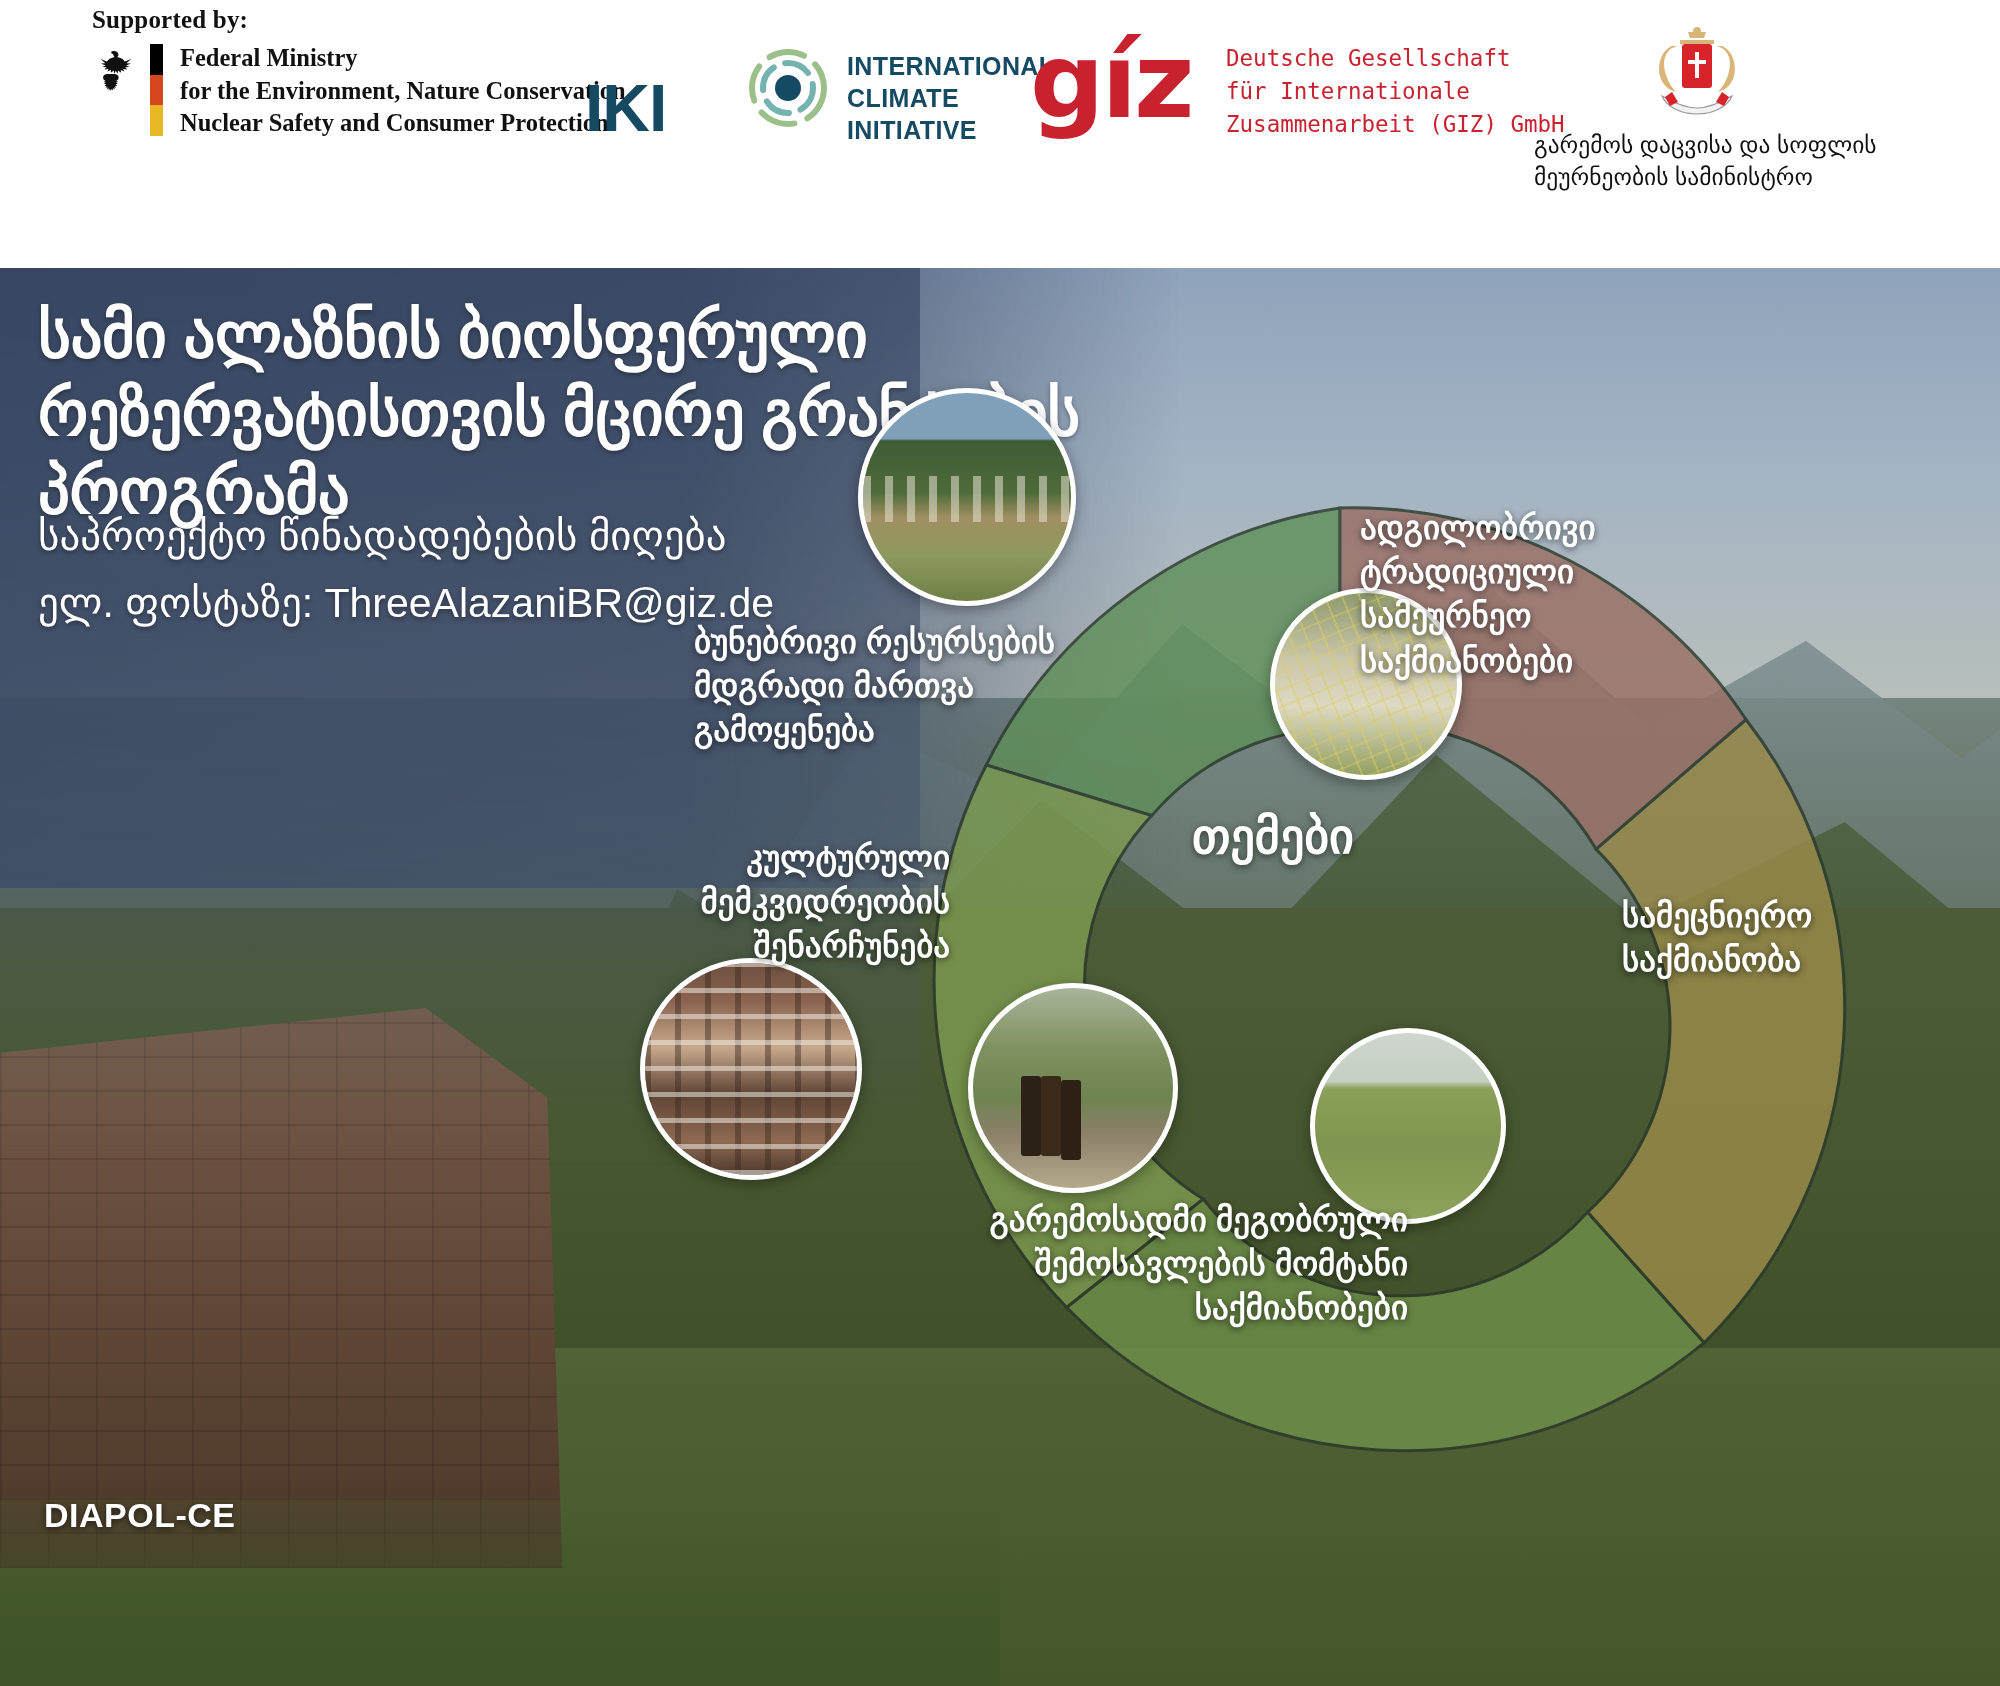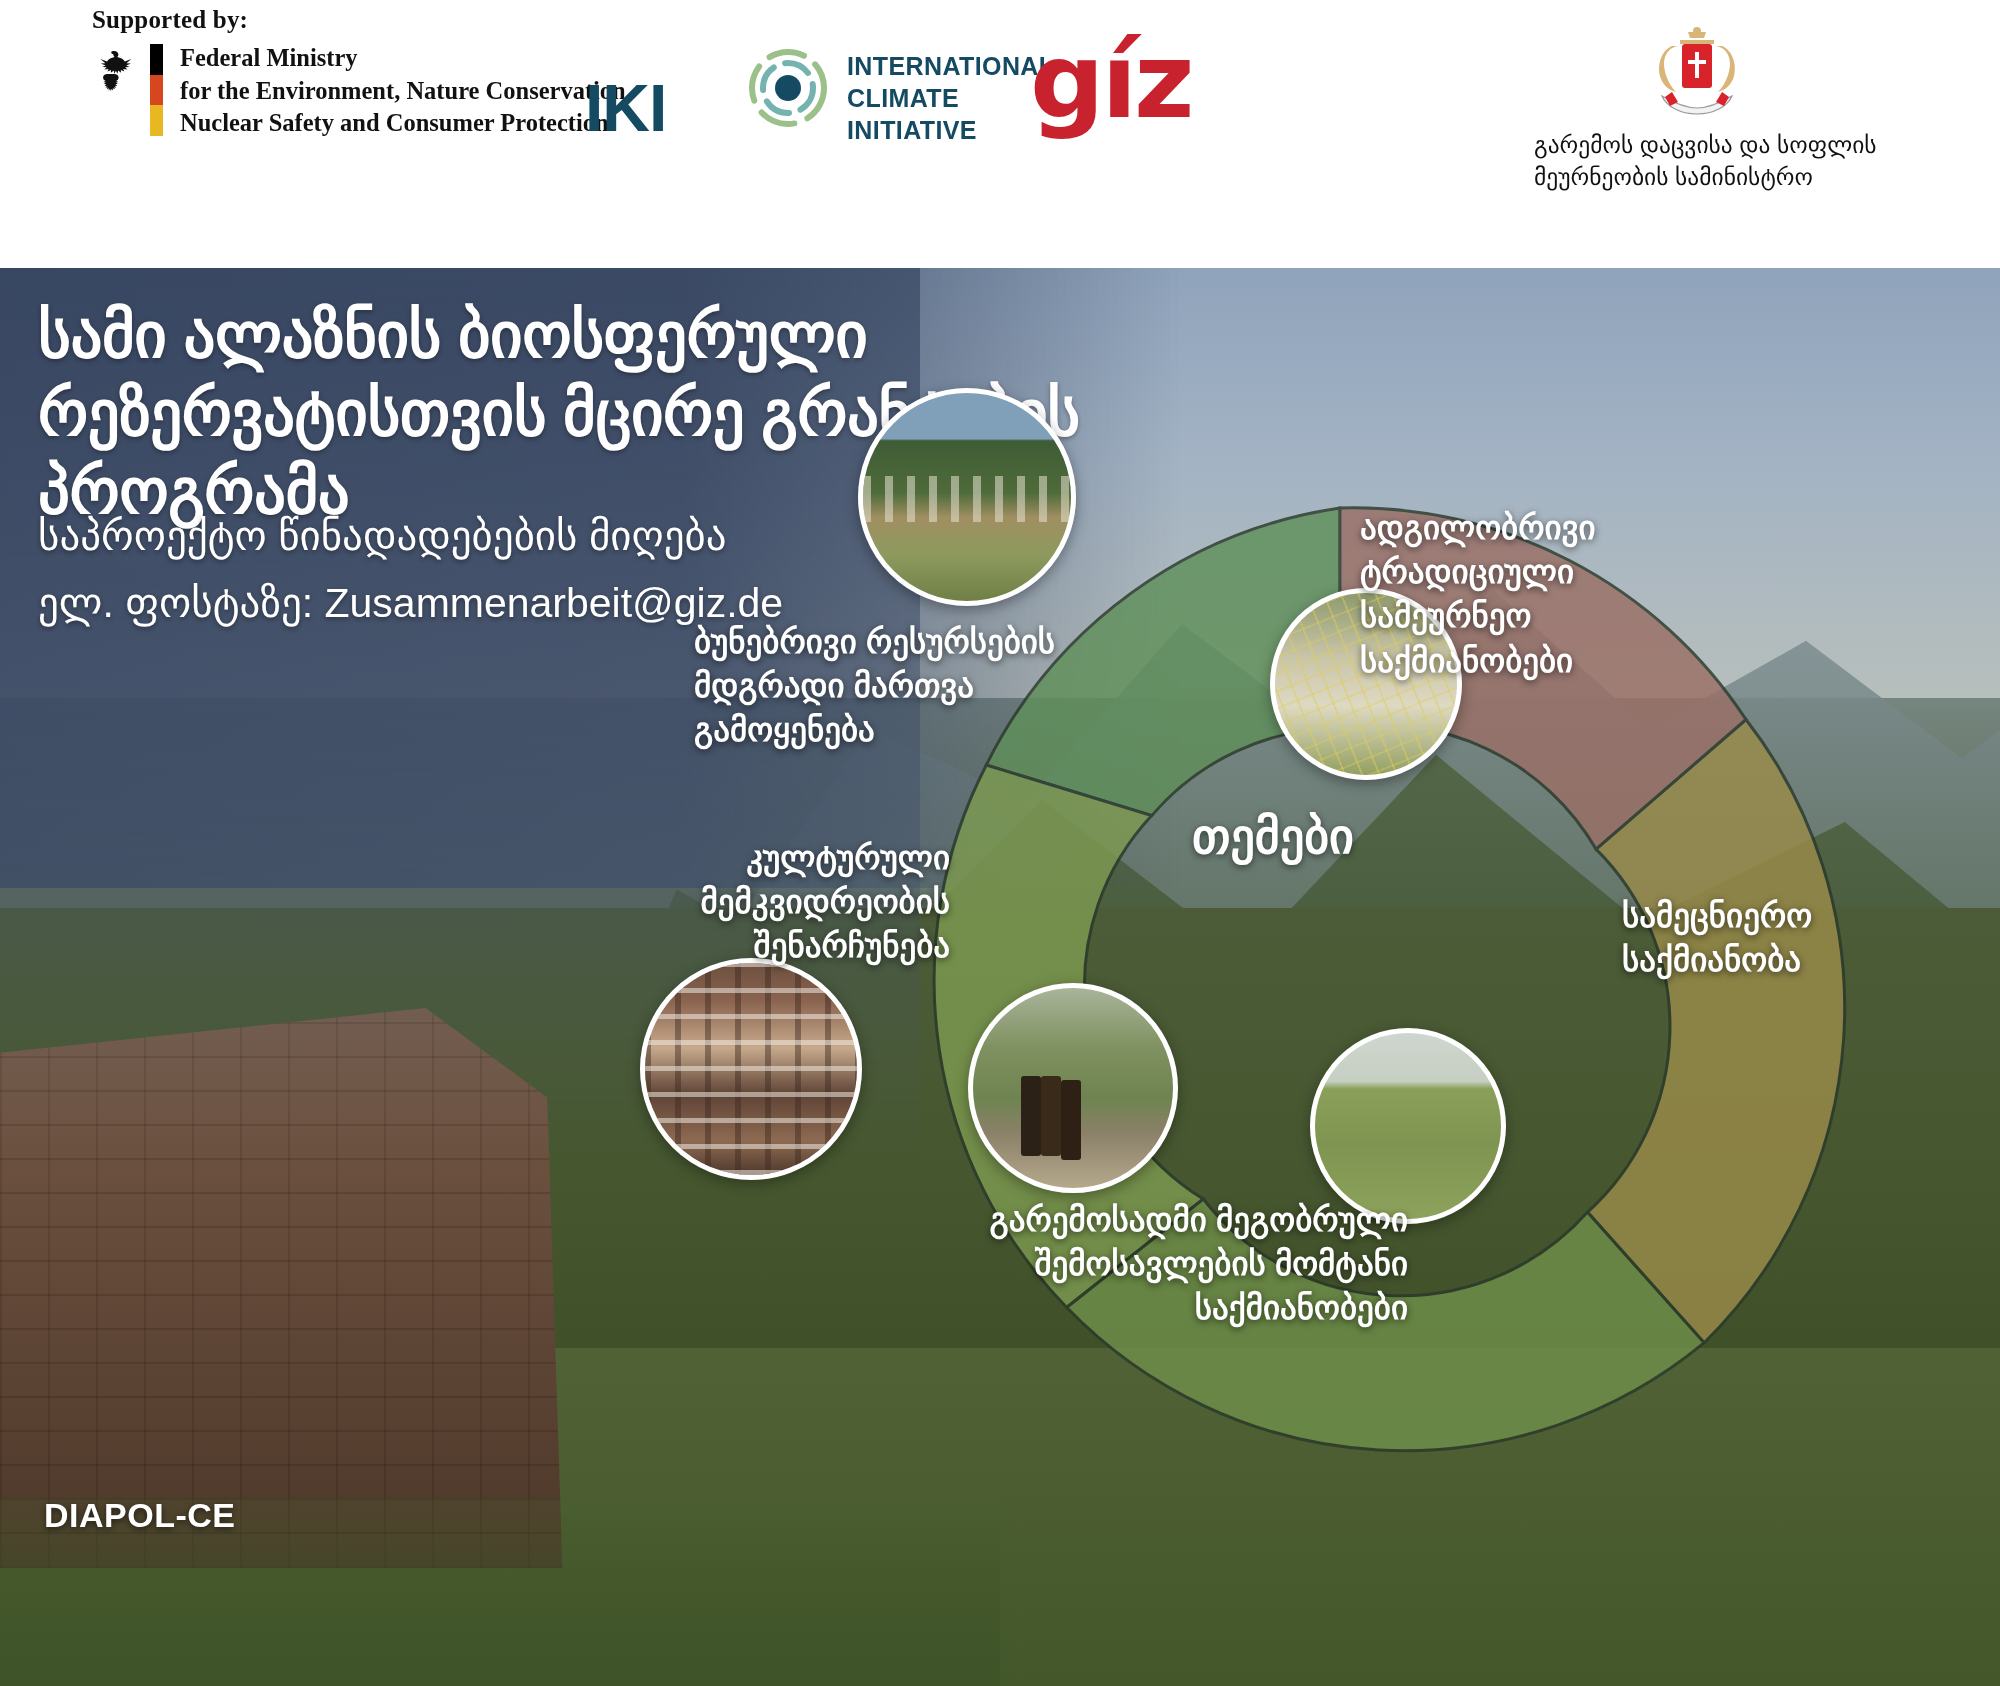--- a/index.html
+++ b/index.html
@@ -238,20 +238,21 @@
           <circle cx="40" cy="40" r="36" stroke="#9cc08a" stroke-width="6" stroke-dasharray="36 14"></circle>
           <circle cx="40" cy="40" r="25" stroke="#74b3b0" stroke-width="6" stroke-dasharray="26 12"></circle>
         </g>
         <circle cx="40" cy="40" r="13" fill="#154a63"></circle>
       </svg>
       <div class="ikitext">INTERNATIONAL<br>CLIMATE<br>INITIATIVE</div>
     </div>
 
     <div class="giz">
       <div class="gizword">gíz</div>
+      <div class="giztext">Deutsche Gesellschaft<br>für Internationale<br>Zusammenarbeit (GIZ) GmbH</div>
     </div>
 
     <div class="geomin">
       <svg class="arms" viewBox="0 0 110 96">
         <g>
           <path d="M46 6h18l-2 6h-14z" fill="#d9b577"></path>
           <circle cx="55" cy="5" r="4" fill="#d9b577"></circle>
           <path d="M38 14h34v4H38z" fill="#d9b577"></path>
           <rect x="40" y="18" width="30" height="44" rx="3" fill="#d8232a"></rect>
           <path d="M55 26v26M46 36h18" stroke="#fff" stroke-width="4"></path>
@@ -276,21 +277,21 @@
     <div class="ruin-tex"></div>
     <div class="grass-fg"></div>
 
     <div class="titlepanel"></div>
     <div class="titlepanel2"></div>
 
     <div class="title">სამი ალაზნის ბიოსფერული რეზერვატისთვის მცირე გრანტების პროგრამა</div>
 
     <div class="subtitle">
       <div>საპროექტო წინადადებების მიღება</div>
-      <div>ელ. ფოსტაზე: Zusammenarbeit@giz.de</div>
+      <div>ელ. ფოსტაზე: ThreeAlazaniBR@giz.de</div>
     </div>
 
     <div class="diapol">DIAPOL-CE</div>
 
     <div class="wheel">
       <svg width="1300" height="1388" viewBox="0 0 1300 1388">
         <defs>
           
         </defs>
         <g opacity="0.82" stroke="#2b3a2b" stroke-width="3">

